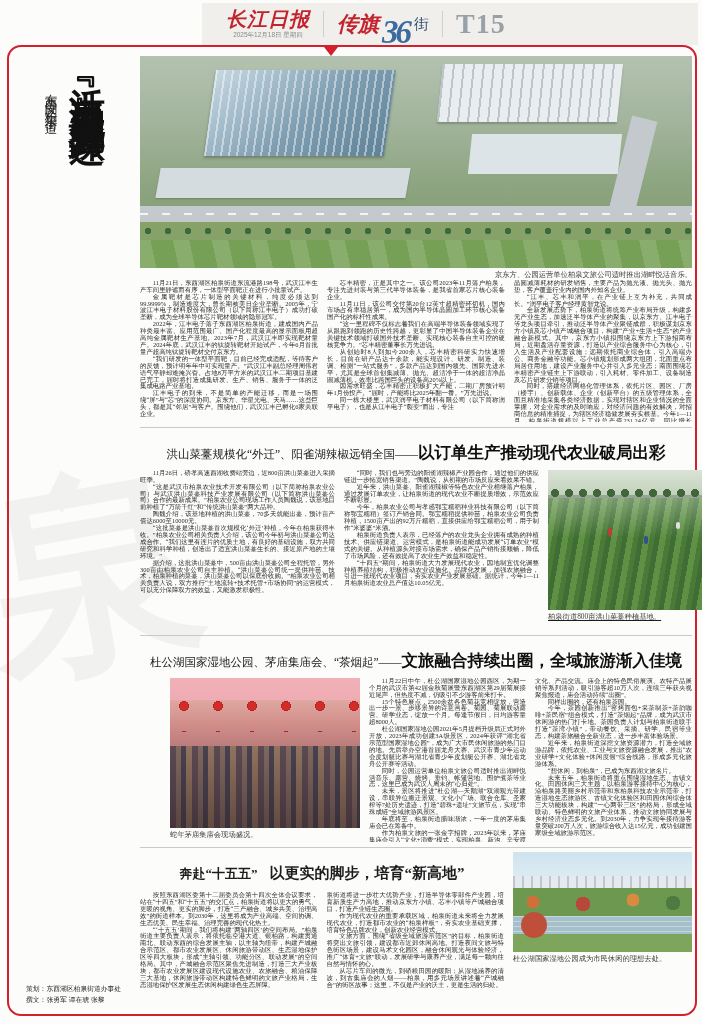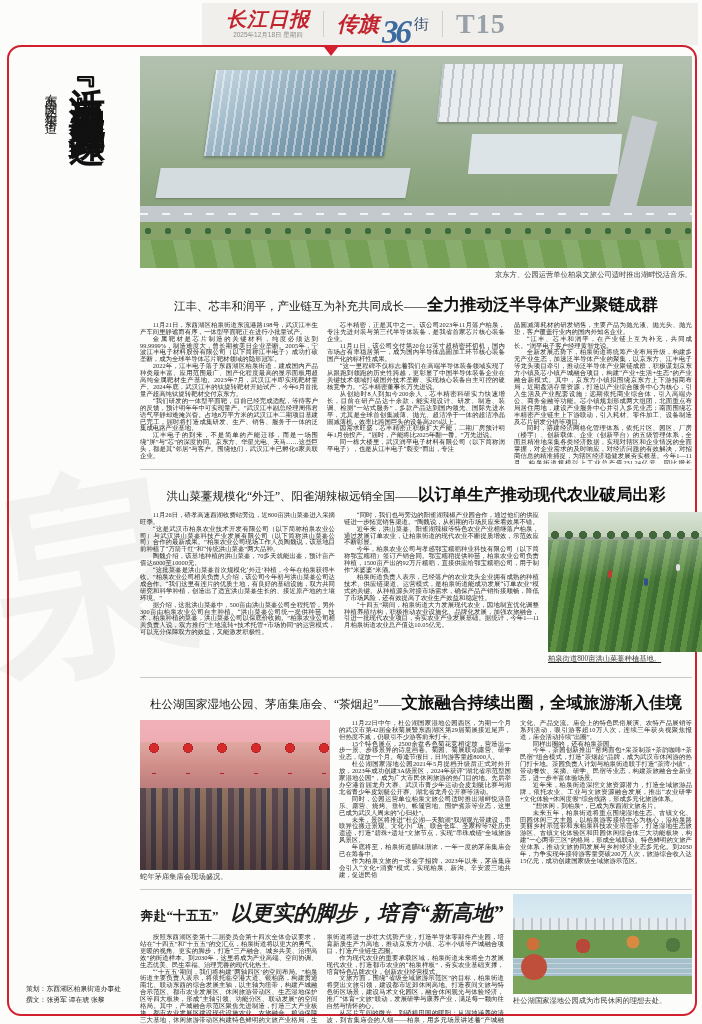--- a/index.html
+++ b/index.html
@@ -38,21 +38,21 @@
   .cap-right{text-align:right;}
   .divider{border:none;border-top:1px solid #c9c9c9;margin:5px 0 2px;}
 
   .art-head{margin:7px 0 5px;text-align:center;font-weight:normal;line-height:1.25;}
   .art-head .kicker{font-size:11.5px;color:#1a1a1a;}
   .art-head .title{font-size:16.5px;font-weight:bold;color:#0f0f0f;}
   .cols{display:flex;gap:9px;}
   .col{flex:1;overflow:hidden;}
   .col p{margin:0;font-size:6.4px;line-height:6.9px;text-align:justify;text-indent:2em;color:#2a2a2a;}
   .col p.cont{text-indent:0;}
-  .h142{height:142px;} .h160{height:160px;} .h164{height:164px;} .h112{height:112px;}
+  .h142{height:142px;} .h160{height:160px;} .h164{height:164px;margin-left:30px;} .h112{height:112px;}
 
   figure{margin:0;}
   .ph{position:relative;overflow:hidden;background:#97a694;}
   .ph > div{position:absolute;}
 
   
   .ph-hero{width:552px;height:212px;}
   .hero-bg{inset:0;background:linear-gradient(180deg,#b3c2b0 0%,#a3b59d 30%,#8ca47f 62%,#7d9a6e 100%);}
   .hero-bblue{left:70px;top:14px;width:180px;height:86px;transform:skewX(-8deg);
       background:linear-gradient(135deg,#c6d8e2,#7e9db1 55%,#5f8298);
@@ -113,21 +113,21 @@
   .park-water:after{content:"";position:absolute;inset:0;
       background:repeating-linear-gradient(180deg,rgba(255,255,255,.35) 0 1px,transparent 1px 5px);}
   .park-lawn{left:0;top:82px;width:179px;height:18px;background:#7ea55c;}
   .park-redtree{left:8px;top:60px;width:26px;height:26px;border-radius:50%;background:#bf4f3a;}
 
   
   .a4-wrap{display:flex;gap:9px;margin-top:4px;}
   .a4-left{width:364px;}
   .a4-head{text-align:center;margin:3px 0 6px;line-height:1.3;}
   .a4-head .kicker{font-size:13px;}
-  .a4-head .title{font-size:21px;font-weight:bold;font-style:italic;}
+  .a4-head .title{font-size:15px;font-weight:bold;}
   .a4-fig{width:179px;}
 
   
   .credits{position:absolute;left:26px;top:984px;width:116px;font-size:6.8px;line-height:1.55;color:#222;
            font-family:"Liberation Sans",sans-serif;}
 </style>
 </head>
 <body>
 
 <div class="page">
@@ -165,23 +165,20 @@
         <div class="hero-bl"></div>
         <div class="hero-roadv"></div>
         <div class="hero-roadh"></div>
         <div class="hero-trees"></div>
         <div class="hero-lawn"></div>
       </div>
       <figcaption class="cap-right">京东方、公园运营单位柏泉文旅公司适时推出湖畔悦活音乐。</figcaption>
     </figure>
 
     <section>
-      <h2 class="art-head">
-        <span class="kicker">江丰、芯丰和润平，产业链互为补充共同成长——</span><span class="title">全力推动泛半导体产业聚链成群</span>
-      </h2>
       <div class="cols h142">
         <div class="col">
           <p>11月21日，东西湖区柏泉街道东流港路198号，武汉江丰生产车间里静谧而有序，一体型平面靶正在进行小批量试产。</p>
           <p>金属靶材是芯片制造的关键材料，纯度必须达到99.9999%，制造难度大，曾长期被美日企业垄断。2005年，宁波江丰电子材料股份有限公司（以下简称江丰电子）成功打破垄断，成为全球半导体芯片靶材领域的隐形冠军。</p>
           <p>2022年，江丰电子落子东西湖区柏泉街道，建成国内产品种类最丰富、应用范围最广、国产化程度最高的显示面板用超高纯金属靶材生产基地。2023年7月，武汉江丰即实现靶材量产。2024年底，武汉江丰的钛旋转靶材开始试产，今年6月首批量产超高纯钛旋转靶材交付京东方。</p>
           <p>“我们研发的一体型平面靶，目前已经完成适配，等待客户的反馈，预计明年年中可实现量产。”武汉江丰副总经理周伟君语气平静却难掩兴奋。占地8万平方米的武汉江丰二期项目基建已完工，届时将打造成集研发、生产、销售、服务于一体的泛集成电路产业基地。</p>
           <p>江丰电子的到来，不是简单的产能迁移，而是一场围绕“屏”与“芯”的深度协同。京东方、华星光电、天马……这些巨头，都是其“邻居”与客户。围绕他们，武汉江丰已孵化6家关联企业。</p>
         </div>
         <div class="col">
           <p>芯丰精密，正是其中之一。该公司2023年11月落户柏泉，专注先进封装与第三代半导体装备，是我省首家芯片核心装备企业。</p>

